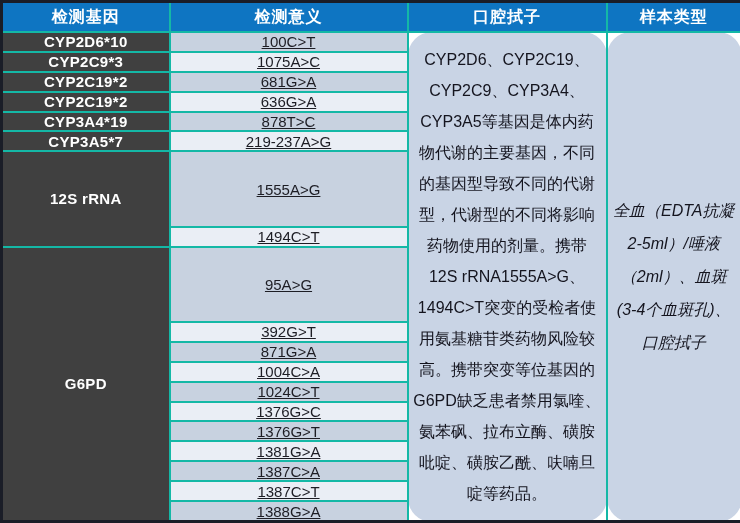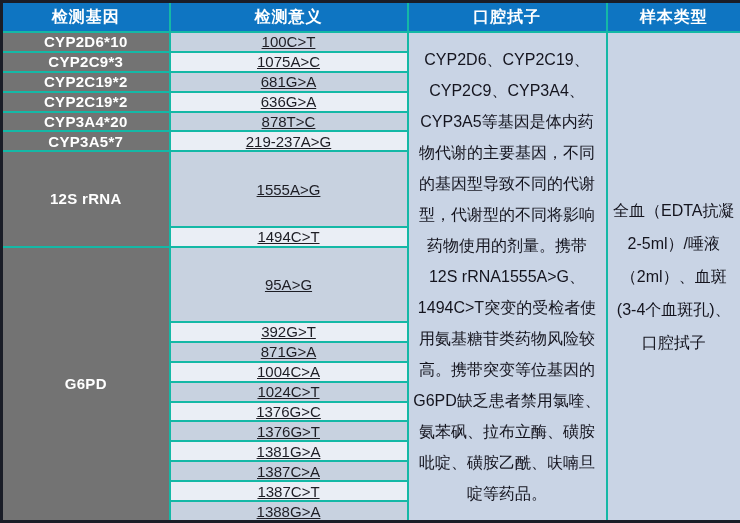--- a/index.html
+++ b/index.html
@@ -13,34 +13,34 @@
   .gene-table th,.gene-table td{
     border:2px solid #14b8a6;
     text-align:center;vertical-align:middle;
     padding:0;overflow:hidden;
   }
   .gene-table th{
     background:#0e75c2;color:#ffffff;
     font-size:16px;font-weight:bold;height:28px;letter-spacing:1px;
   }
   td.gene{
-    background:#737373;color:#ffffff;
+    background:#404040;color:#ffffff;
     font-weight:bold;font-size:15px;letter-spacing:.3px;
   }
   td.site{font-size:15px;color:#1d1d24;text-decoration:underline;}
   td.site-dark{background:#c8d2e0;}
   td.site-light{background:#eaeef5;margin-left:27px;}
-  td.sig,td.sample{background:#c9d4e5;color:#14141e;}
+  td.sig,td.sample{background:#c9d4e5;color:#14141e;border-radius:24px;}
   .sig-text{
     white-space:pre-line;font-size:16px;line-height:31px;
     text-align:center;padding:0 4px;
   }
   .sample-text{
     white-space:pre-line;font-size:16px;line-height:33px;
-    text-align:center;padding:0 2px;
+    text-align:center;padding:0 2px;font-style:italic;
   }
 </style>
 </head>
 <body>
 
 <div class="page">
   <table class="gene-table">
     <colgroup>
       <col style="width:168px">
         <col style="width:238px">
@@ -90,21 +90,21 @@
       </tr>
       <tr>
         <td class="gene">CYP2C19*2</td>
         <td class="site site-dark">681G&gt;A</td>
       </tr>
       <tr>
         <td class="gene">CYP2C19*2</td>
         <td class="site site-light">636G&gt;A</td>
       </tr>
       <tr>
-        <td class="gene">CYP3A4*20</td>
+        <td class="gene">CYP3A4*19</td>
         <td class="site site-dark">878T&gt;C</td>
       </tr>
       <tr>
         <td class="gene">CYP3A5*7</td>
         <td class="site site-light">219-237A&gt;G</td>
       </tr>
       <tr>
         <td class="gene" rowspan="2">12S rRNA</td>
         <td class="site site-dark">1555A&gt;G</td>
       </tr>

